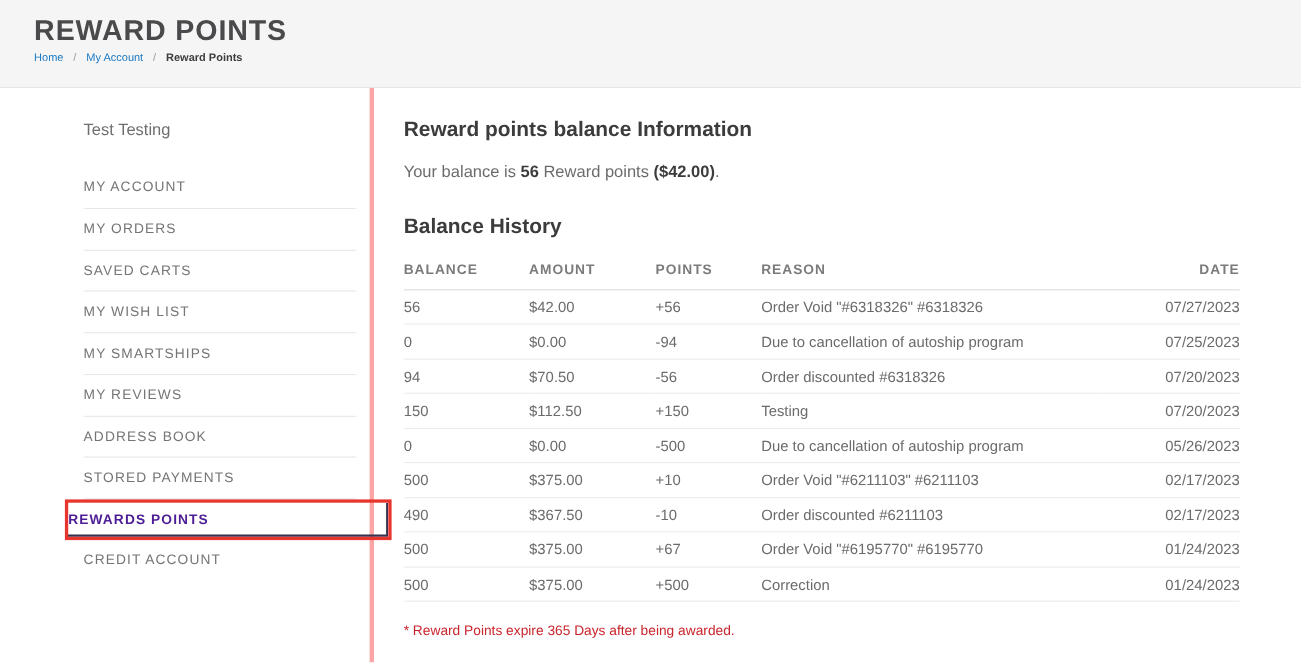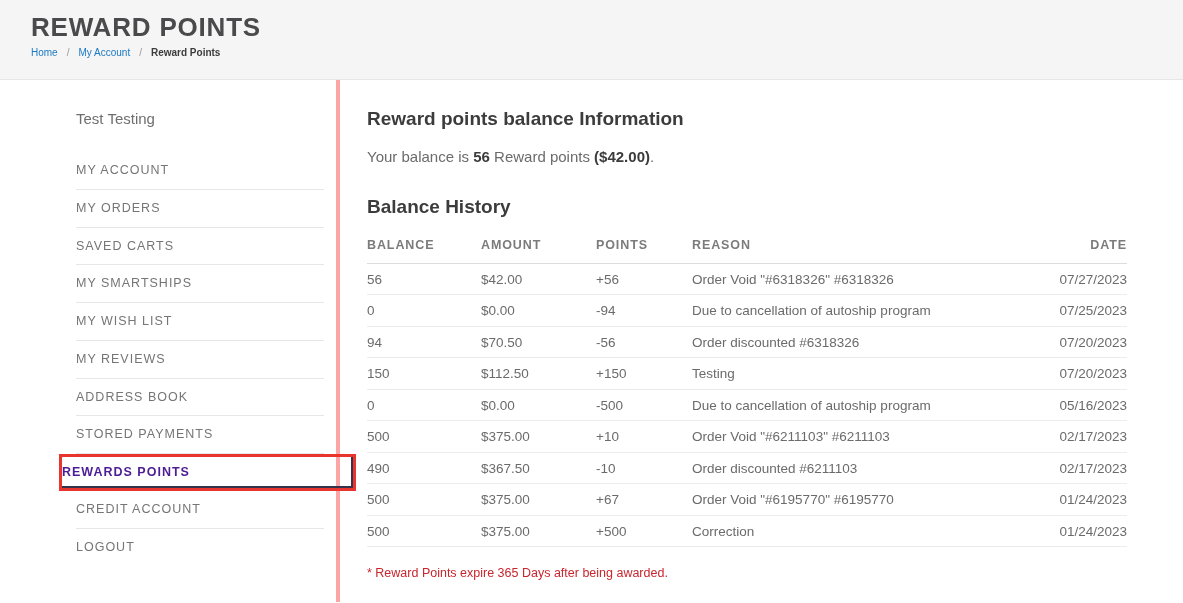--- a/index.html
+++ b/index.html
@@ -163,28 +163,27 @@
   </nav>
 </header>
 
 <div class="layout">
   <aside class="sidebar">
     <div class="customer-name">Test Testing</div>
     <ul class="sidebar-menu">
         <li class="menu-item">MY ACCOUNT</li>
         <li class="menu-item">MY ORDERS</li>
         <li class="menu-item">SAVED CARTS</li>
+        <li class="menu-item">MY WISH LIST</li>
         <li class="menu-item">MY SMARTSHIPS</li>
-        <li class="menu-item">MY WISH LIST</li>
         <li class="menu-item">MY REVIEWS</li>
         <li class="menu-item">ADDRESS BOOK</li>
         <li class="menu-item">STORED PAYMENTS</li>
         <li class="menu-item highlighted">REWARDS POINTS</li>
         <li class="menu-item">CREDIT ACCOUNT</li>
-        <li class="menu-item">LOGOUT</li>
       </ul>
   </aside>
 
   <main class="main-content">
     <h2 class="section-heading">Reward points balance Information</h2>
     <p class="balance-line"><span>Your balance is </span><b>56</b><span> Reward points </span><b>($42.00)</b><span>.</span></p>
 
     <h2 class="section-heading history-heading">Balance History</h2>
 
     <table class="history-table">
@@ -231,21 +230,21 @@
             <td>$112.50</td>
             <td>+150</td>
             <td>Testing</td>
             <td class="right">07/20/2023</td>
           </tr>
           <tr>
             <td>0</td>
             <td>$0.00</td>
             <td>-500</td>
             <td>Due to cancellation of autoship program</td>
-            <td class="right">05/16/2023</td>
+            <td class="right">05/26/2023</td>
           </tr>
           <tr>
             <td>500</td>
             <td>$375.00</td>
             <td>+10</td>
             <td>Order Void "#6211103" #6211103</td>
             <td class="right">02/17/2023</td>
           </tr>
           <tr>
             <td>490</td>

